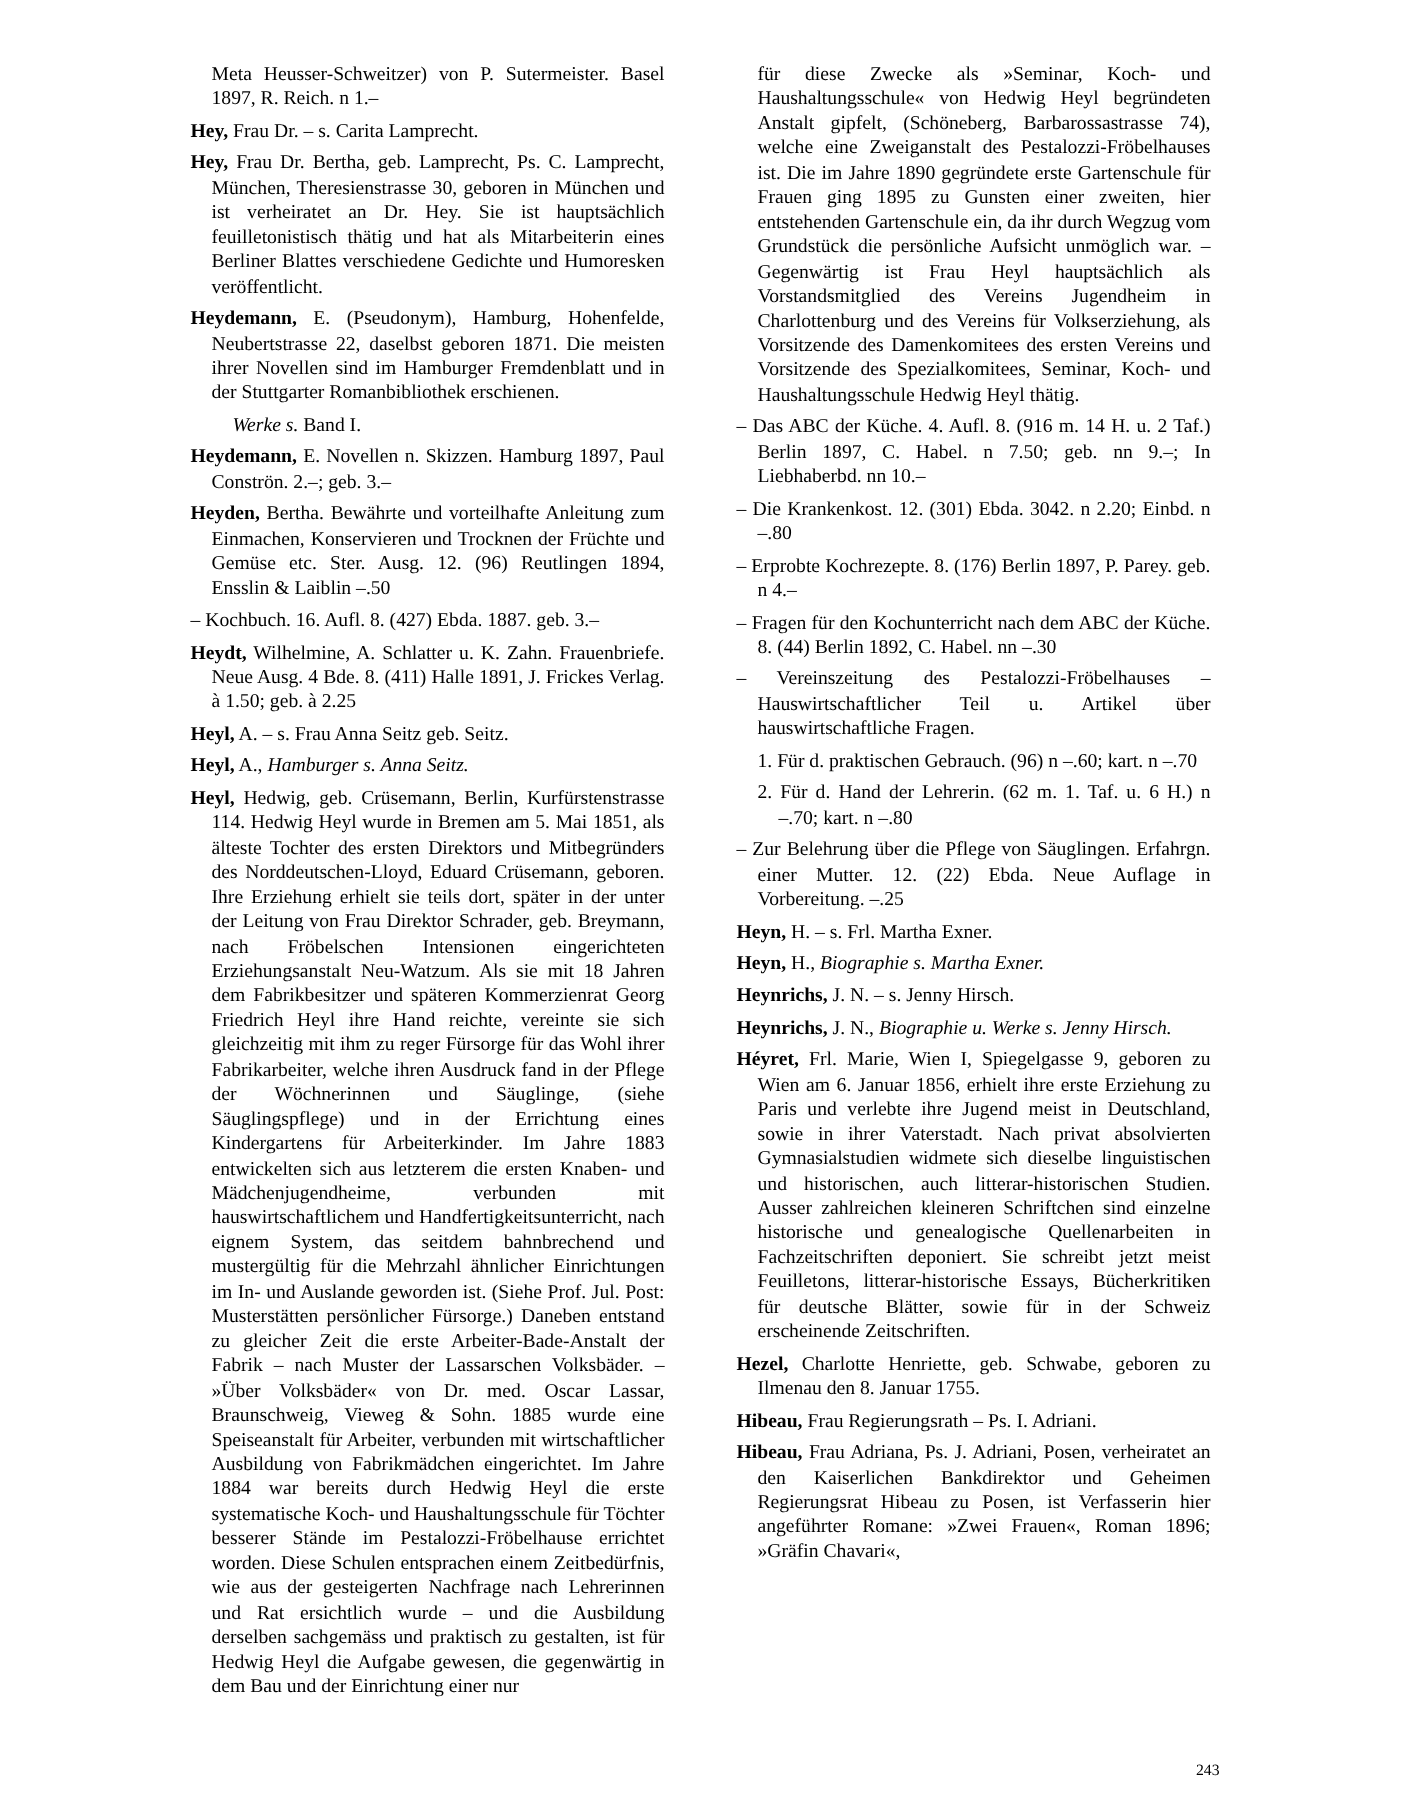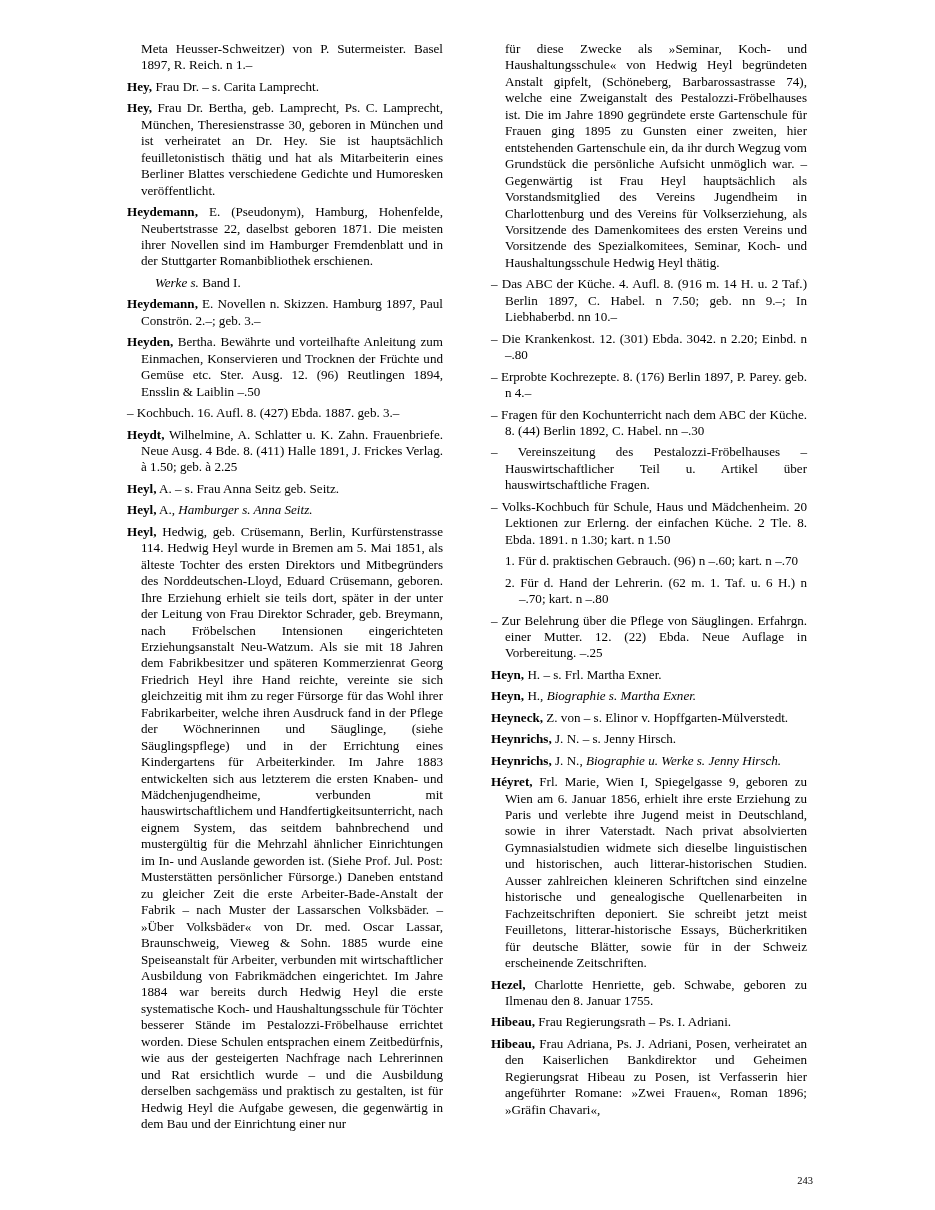--- a/index.html
+++ b/index.html
@@ -92,27 +92,25 @@
         <p class="entry hang"><b>Heyl,</b> A., <i>Hamburger s. Anna Seitz.</i></p>
         <p class="entry hang"><b>Heyl,</b> Hedwig, geb. Crüsemann, Berlin, Kurfürstenstrasse 114. Hedwig Heyl wurde in Bremen am 5. Mai 1851, als älteste Tochter des ersten Direktors und Mitbegründers des Norddeutschen-Lloyd, Eduard Crüsemann, geboren. Ihre Erziehung erhielt sie teils dort, später in der unter der Leitung von Frau Direktor Schrader, geb. Breymann, nach Fröbelschen Intensionen eingerichteten Erziehungsanstalt Neu-Watzum. Als sie mit 18 Jahren dem Fabrikbesitzer und späteren Kommerzienrat Georg Friedrich Heyl ihre Hand reichte, vereinte sie sich gleichzeitig mit ihm zu reger Fürsorge für das Wohl ihrer Fabrikarbeiter, welche ihren Ausdruck fand in der Pflege der Wöchnerinnen und Säuglinge, (siehe Säuglingspflege) und in der Errichtung eines Kindergartens für Arbeiterkinder. Im Jahre 1883 entwickelten sich aus letzterem die ersten Knaben- und Mädchenjugendheime, verbunden mit hauswirtschaftlichem und Handfertigkeitsunterricht, nach eignem System, das seitdem bahnbrechend und mustergültig für die Mehrzahl ähnlicher Einrichtungen im In- und Auslande geworden ist. (Siehe Prof. Jul. Post: Musterstätten persönlicher Fürsorge.) Daneben entstand zu gleicher Zeit die erste Arbeiter-Bade-Anstalt der Fabrik – nach Muster der Lassarschen Volksbäder. – »Über Volksbäder« von Dr. med. Oscar Lassar, Braunschweig, Vieweg &amp; Sohn. 1885 wurde eine Speiseanstalt für Arbeiter, verbunden mit wirtschaftlicher Ausbildung von Fabrikmädchen eingerichtet. Im Jahre 1884 war bereits durch Hedwig Heyl die erste systematische Koch- und Haushaltungsschule für Töchter besserer Stände im Pestalozzi-Fröbelhause errichtet worden. Diese Schulen entsprachen einem Zeitbedürfnis, wie aus der gesteigerten Nachfrage nach Lehrerinnen und Rat ersichtlich wurde – und die Ausbildung derselben sachgemäss und praktisch zu gestalten, ist für Hedwig Heyl die Aufgabe gewesen, die gegenwärtig in dem Bau und der Einrichtung einer nur</p>
       </div>
     <div class="col" id="col-right">
         <p class="entry cont">für diese Zwecke als »Seminar, Koch- und Haushaltungsschule« von Hedwig Heyl begründeten Anstalt gipfelt, (Schöneberg, Barbarossastrasse 74), welche eine Zweiganstalt des Pestalozzi-Fröbelhauses ist. Die im Jahre 1890 gegründete erste Gartenschule für Frauen ging 1895 zu Gunsten einer zweiten, hier entstehenden Gartenschule ein, da ihr durch Wegzug vom Grundstück die persönliche Aufsicht unmöglich war. – Gegenwärtig ist Frau Heyl hauptsächlich als Vorstandsmitglied des Vereins Jugendheim in Charlottenburg und des Vereins für Volkserziehung, als Vorsitzende des Damenkomitees des ersten Vereins und Vorsitzende des Spezialkomitees, Seminar, Koch- und Haushaltungsschule Hedwig Heyl thätig.</p>
         <p class="entry dash">– Das ABC der Küche. 4. Aufl. 8. (916 m. 14 H. u. 2 Taf.) Berlin 1897, C. Habel. n 7.50; geb. nn 9.–; In Liebhaberbd. nn 10.–</p>
         <p class="entry dash">– Die Krankenkost. 12. (301) Ebda. 3042. n 2.20; Einbd. n –.80</p>
         <p class="entry dash">– Erprobte Kochrezepte. 8. (176) Berlin 1897, P. Parey. geb. n 4.–</p>
         <p class="entry dash">– Fragen für den Kochunterricht nach dem ABC der Küche. 8. (44) Berlin 1892, C. Habel. nn –.30</p>
         <p class="entry dash">– Vereinszeitung des Pestalozzi-Fröbelhauses – Hauswirtschaftlicher Teil u. Artikel über hauswirtschaftliche Fragen.</p>
-        <p class="entry dash">– Volks-Kochbuch für Schule, Haus und Mädchenheim. 20 Lektionen zur Erlerng. der einfachen Küche. 2 Tle. 8. Ebda. 1891. n 1.30; kart. n 1.50</p>
         <p class="entry sub">1. Für d. praktischen Gebrauch. (96) n –.60; kart. n –.70</p>
         <p class="entry sub">2. Für d. Hand der Lehrerin. (62 m. 1. Taf. u. 6 H.) n –.70; kart. n –.80</p>
         <p class="entry dash">– Zur Belehrung über die Pflege von Säuglingen. Erfahrgn. einer Mutter. 12. (22) Ebda. Neue Auflage in Vorbereitung. –.25</p>
         <p class="entry hang"><b>Heyn,</b> H. – s. Frl. Martha Exner.</p>
         <p class="entry hang"><b>Heyn,</b> H., <i>Biographie s. Martha Exner.</i></p>
-        <p class="entry hang"><b>Heyneck,</b> Z. von – s. Elinor v. Hopffgarten-Mülverstedt.</p>
         <p class="entry hang"><b>Heynrichs,</b> J. N. – s. Jenny Hirsch.</p>
         <p class="entry hang"><b>Heynrichs,</b> J. N., <i>Biographie u. Werke s. Jenny Hirsch.</i></p>
         <p class="entry hang"><b>Héyret,</b> Frl. Marie, Wien I, Spiegelgasse 9, geboren zu Wien am 6. Januar 1856, erhielt ihre erste Erziehung zu Paris und verlebte ihre Jugend meist in Deutschland, sowie in ihrer Vaterstadt. Nach privat absolvierten Gymnasialstudien widmete sich dieselbe linguistischen und historischen, auch litterar-historischen Studien. Ausser zahlreichen kleineren Schriftchen sind einzelne historische und genealogische Quellenarbeiten in Fachzeitschriften deponiert. Sie schreibt jetzt meist Feuilletons, litterar-historische Essays, Bücherkritiken für deutsche Blätter, sowie für in der Schweiz erscheinende Zeitschriften.</p>
         <p class="entry hang"><b>Hezel,</b> Charlotte Henriette, geb. Schwabe, geboren zu Ilmenau den 8. Januar 1755.</p>
         <p class="entry hang"><b>Hibeau,</b> Frau Regierungsrath – Ps. I. Adriani.</p>
         <p class="entry hang"><b>Hibeau,</b> Frau Adriana, Ps. J. Adriani, Posen, verheiratet an den Kaiserlichen Bankdirektor und Geheimen Regierungsrat Hibeau zu Posen, ist Verfasserin hier angeführter Romane: »Zwei Frauen«, Roman 1896; »Gräfin Chavari«,</p>
       </div>
   </div>
   <div class="folio">243</div>
 </div>

